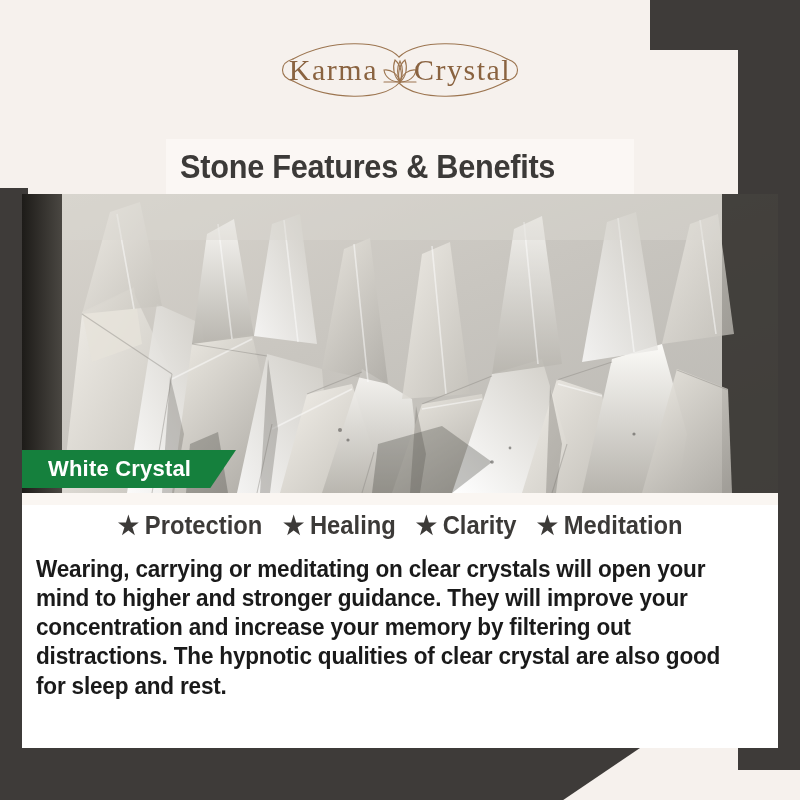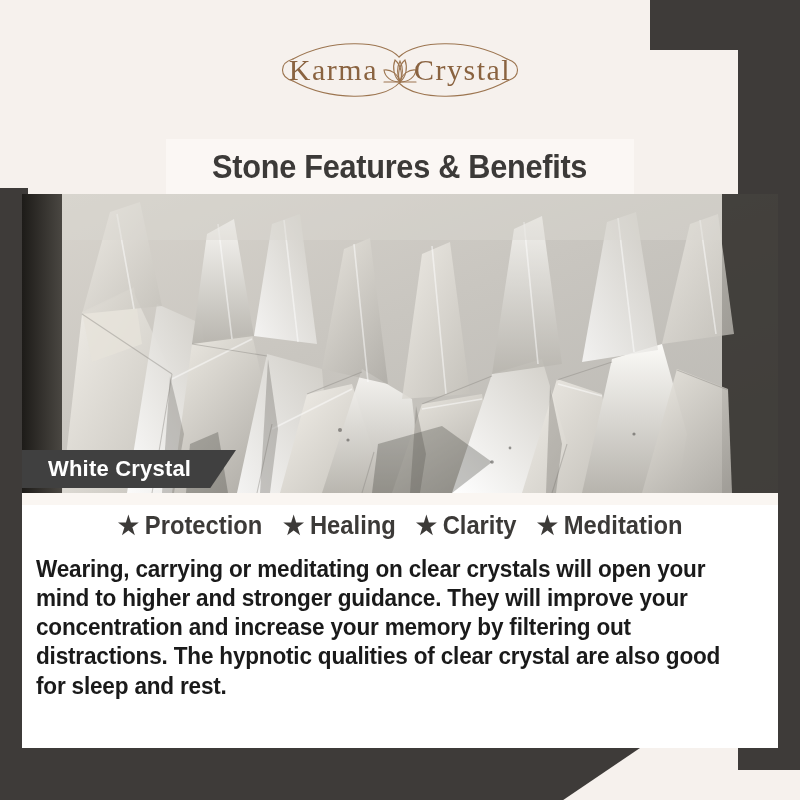--- a/index.html
+++ b/index.html
@@ -48,21 +48,21 @@
     position:relative;z-index:2;
     font-family:"Liberation Serif", serif;
     font-size:30px;letter-spacing:1.5px;color:#8A6340;
     display:flex;align-items:center;gap:36px;white-space:nowrap;
   }
 
   
   .title-banner{
     position:absolute;left:166px;top:139px;width:468px;height:55px;
     background:#FBF7F4;
-    display:flex;align-items:center;justify-content:center;
+    display:flex;align-items:center;justify-content:flex-start;
   }
   .title-text{
     font-family:"Liberation Sans", sans-serif;
     font-weight:bold;
     font-size:33px;
     letter-spacing:-0.3px;
     color:#3C3A38;
     transform:scaleX(0.93);
     white-space:nowrap;
   }
@@ -70,21 +70,21 @@
   
   .photo{
     position:absolute;left:22px;top:194px;width:756px;height:299px;
     overflow:hidden;background:#cfcdc8;
   }
   .photo svg{display:block;width:756px;height:299px;}
 
   
   .stone-label{
     position:absolute;left:22px;top:450px;width:214px;height:38px;
-    background:#404040;
+    background:#15803d;
     clip-path:polygon(0 0,100% 0,88% 100%,0 100%);
     display:flex;align-items:center;
   }
   .stone-label-text{
     color:#FFFFFF;font-size:22px;font-weight:bold;
     padding-left:26px;letter-spacing:0.2px;
     white-space:nowrap;
   }
 
   

